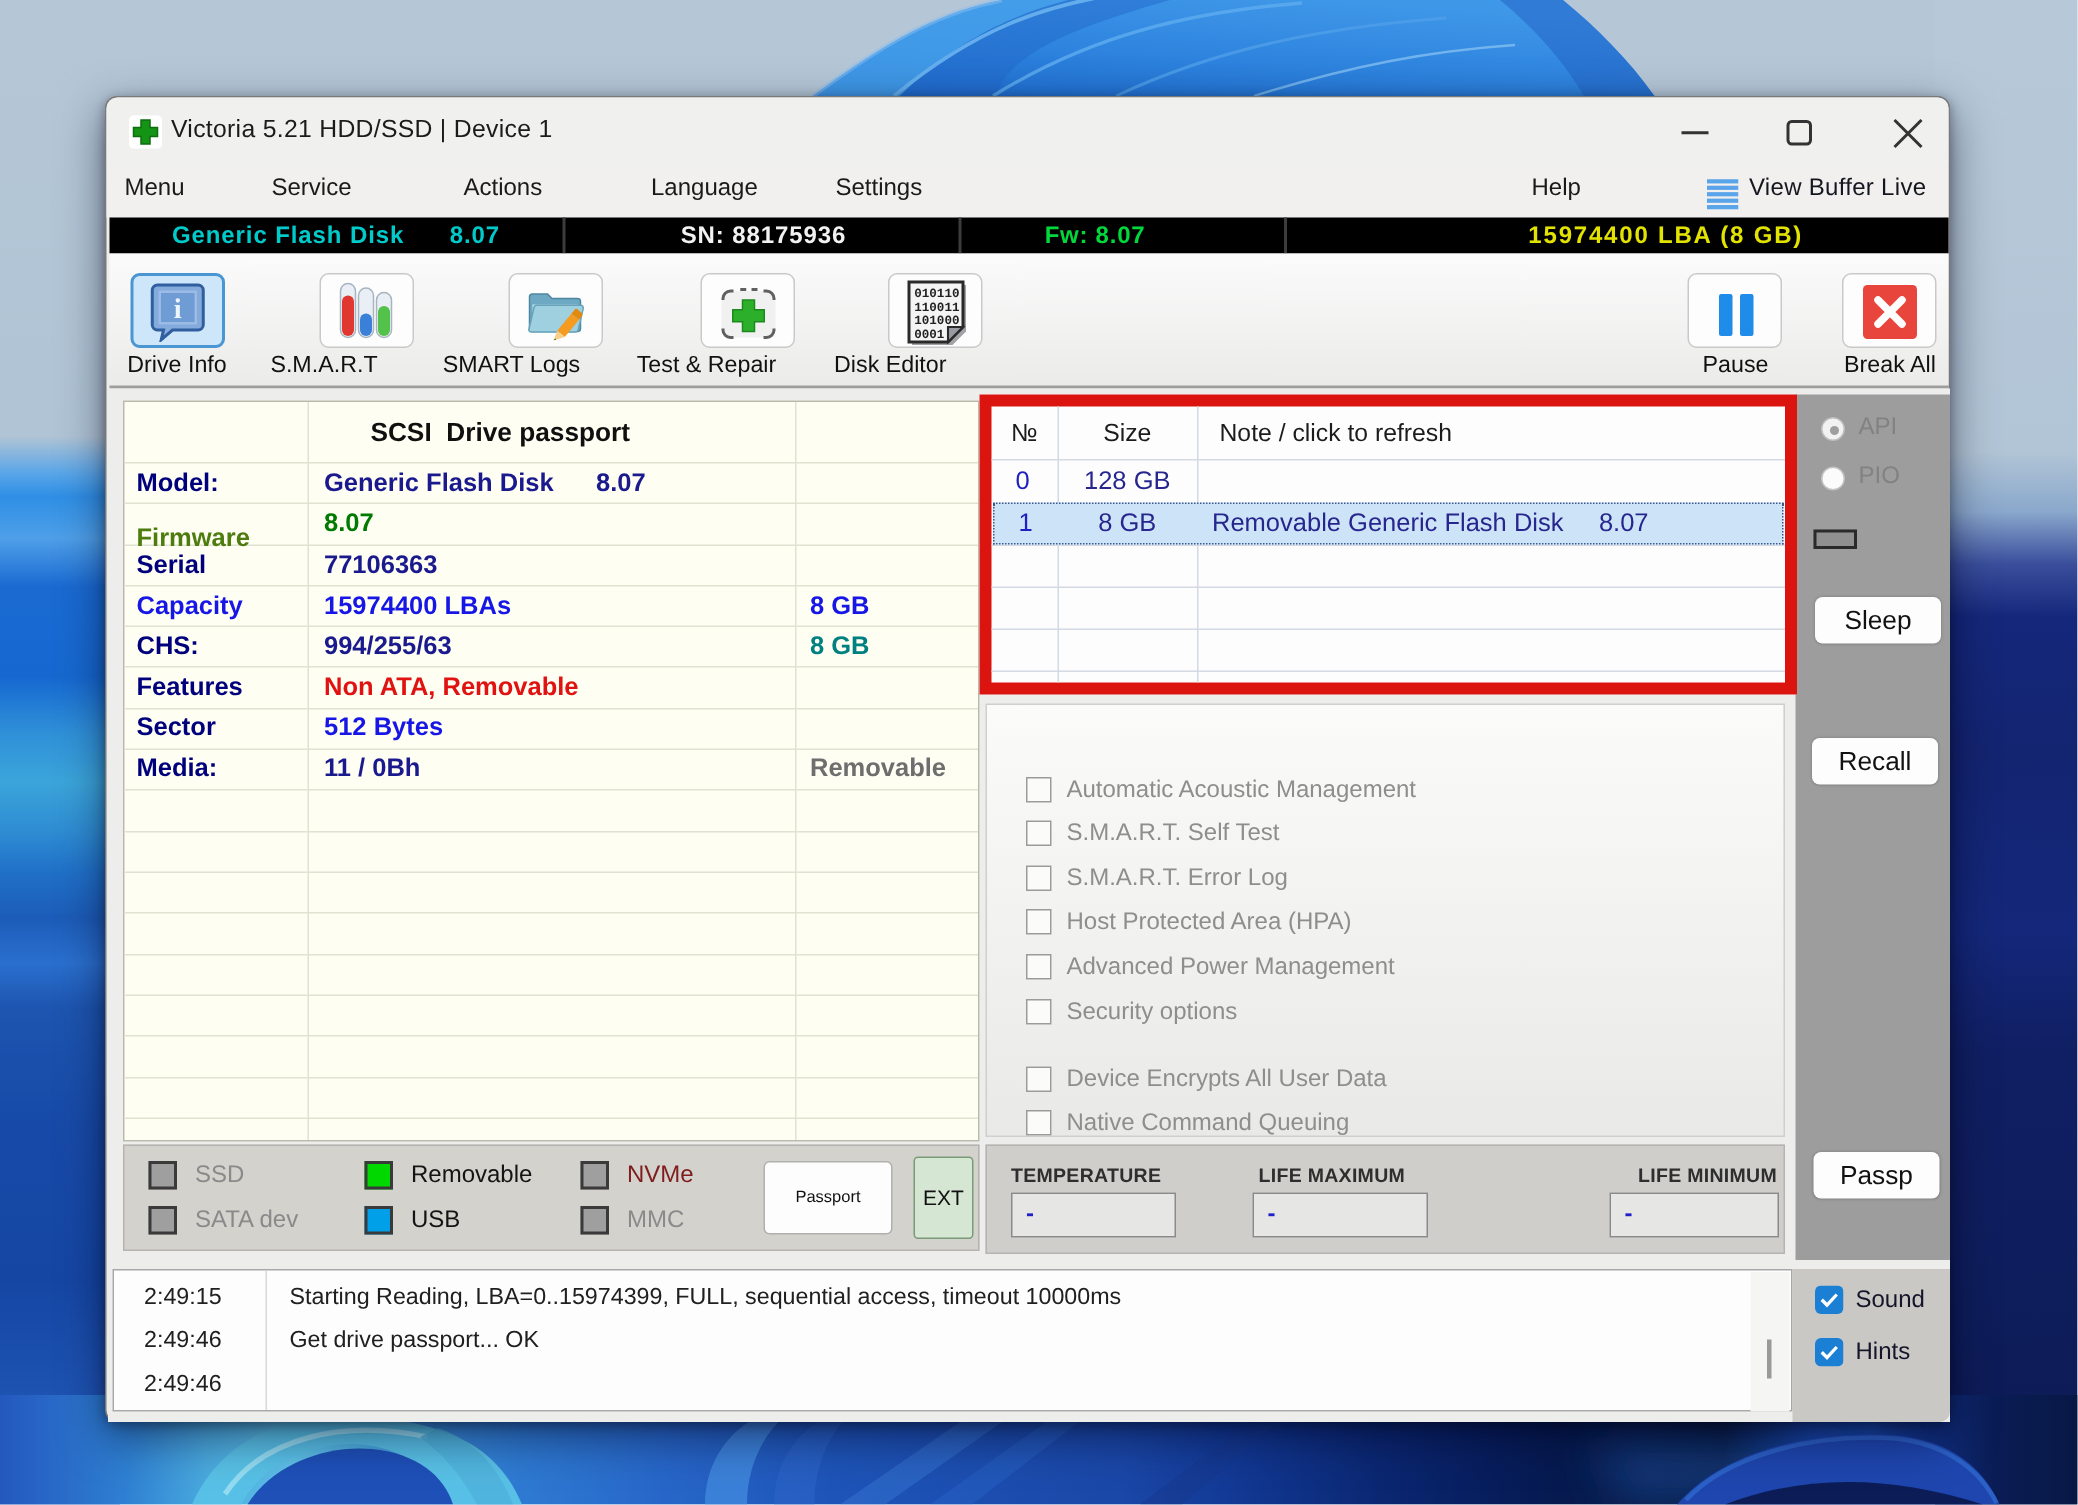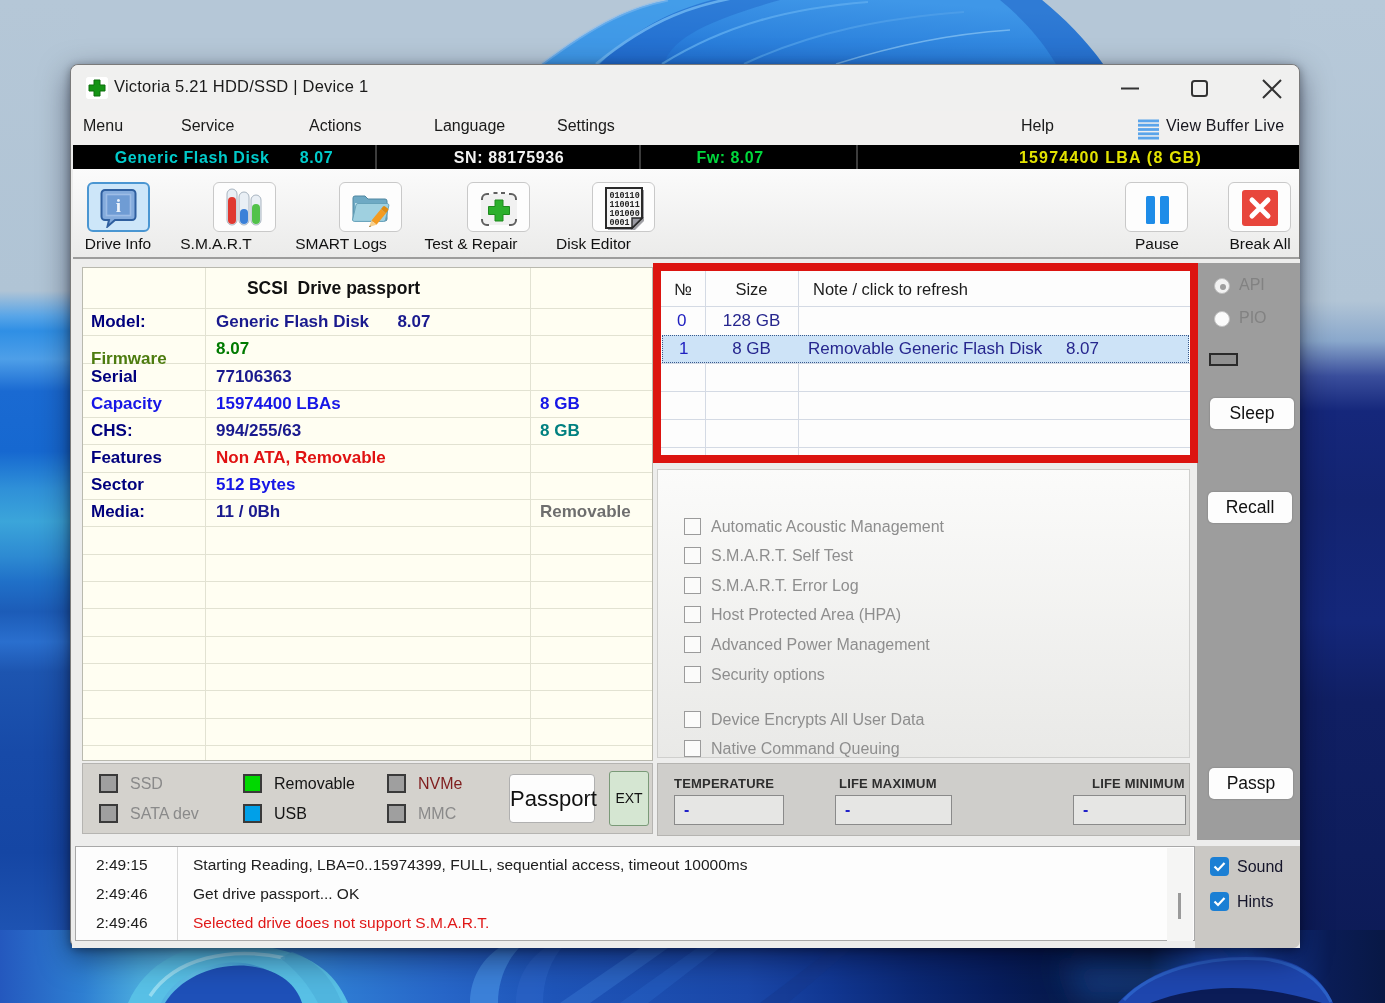--- a/index.html
+++ b/index.html
@@ -344,21 +344,21 @@
    <div class="lsq" style="left:160px;top:10px;background:#00d800;"></div>
         <div class="llb" style="left:191px;top:10px;color:#141414;">Removable</div>
    <div class="lsq" style="left:304px;top:10px;background:#9f9f9f;"></div>
         <div class="llb" style="left:335px;top:10px;color:#7f1d1d;">NVMe</div>
    <div class="lsq" style="left:16px;top:40px;background:#9f9f9f;"></div>
         <div class="llb" style="left:47px;top:40px;color:#8a8a8a;">SATA dev</div>
    <div class="lsq" style="left:160px;top:40px;background:#00a0e8;"></div>
         <div class="llb" style="left:191px;top:40px;color:#141414;">USB</div>
    <div class="lsq" style="left:304px;top:40px;background:#9f9f9f;"></div>
         <div class="llb" style="left:335px;top:40px;color:#8a8a8a;">MMC</div>
-   <div style="position:absolute;left:426px;top:10px;width:86px;height:49px;background:#fdfdfd;border:1px solid #b0b0b0;border-radius:4px;text-align:center;line-height:47px;font-size:22px;color:#111;">Passport</div>
+   <div style="position:absolute;left:426px;top:10px;width:86px;height:49px;background:#fdfdfd;border:1px solid #b0b0b0;border-radius:4px;text-align:center;line-height:47px;font-size:11px;color:#111;">Passport</div>
    <div style="position:absolute;left:526px;top:7px;width:40px;height:55px;background:#d5e6d2;border:1px solid #7a9a78;border-radius:3px;text-align:center;line-height:53px;font-size:14px;color:#111;">EXT</div>
   </div>
   <style>
    .srbtn { position:absolute; left:13px; width:84px; height:31px; background:#fdfdfd; border-radius:5px; text-align:center; font-size:17.5px; color:#111; line-height:31px; box-shadow:0 0 2px rgba(0,0,0,.25); }
    .lgl { position:absolute; font-size:15.5px; line-height:28.7px; white-space:pre; color:#202020; }
   </style>
   <div style="position:absolute;left:1142px;top:19px;width:16px;height:16px;border-radius:50%;background:#f2f2f2;border:1px solid #bdbdbd;"></div>
   <div style="position:absolute;left:1148px;top:25px;width:6px;height:6px;border-radius:50%;background:#9e9e9e;"></div>
   <div style="position:absolute;left:1167px;top:17px;font-size:16px;color:#828282;">API</div>
   <div style="position:absolute;left:1142px;top:52px;width:16px;height:16px;border-radius:50%;background:#fbfbfb;border:1px solid #c2c2c2;"></div>
@@ -368,21 +368,20 @@
   <div class="srbtn" style="left:1136px;top:233px;">Recall</div>
   <div class="srbtn" style="left:1137px;top:509px;">Passp</div>
  </div>
  <div id="logarea" style="position:absolute;left:4px;top:781px;width:1120px;height:95px;background:#fdfdfd;border:1px solid #a8a8a8;">
   <div style="position:absolute;left:101px;top:0;width:1px;height:100%;background:#d8d8d8;"></div>
   <div class="lgl" style="left:20px;top:4px;">2:49:15</div>
   <div class="lgl" style="left:117px;top:4px;">Starting Reading, LBA=0..15974399, FULL, sequential access, timeout 10000ms</div>
   <div class="lgl" style="left:20px;top:33px;">2:49:46</div>
   <div class="lgl" style="left:117px;top:33px;">Get drive passport... OK</div>
   <div class="lgl" style="left:20px;top:62px;">2:49:46</div>
-  <div class="lgl" style="left:117px;top:62px;color:#e01818;">Selected drive does not support S.M.A.R.T.</div>
   <div style="position:absolute;right:1px;top:1px;width:26px;height:93px;background:#f5f5f4;"></div>
   <div style="position:absolute;left:1102px;top:46px;width:3px;height:26px;background:#9a9a9a;"></div>
  </div>
  <div id="brpanel" style="position:absolute;left:1124px;top:781px;width:105px;height:102px;background:#cac8c4;border-radius:0 0 7px 0;">
   <svg class="abs" style="left:15px;top:11px;" width="19" height="19" viewBox="0 0 19 19">
         <rect width="19" height="19" rx="4" fill="#1b7fd4"></rect>
         <path d="M4.5 9.5 l3.5 3.5 L 14.5 6" stroke="#fff" stroke-width="2.2" fill="none"></path>
       </svg>
   <div style="position:absolute;left:42px;top:12px;font-size:16px;color:#15152a;">Sound</div>
   <svg class="abs" style="left:15px;top:46px;" width="19" height="19" viewBox="0 0 19 19">

